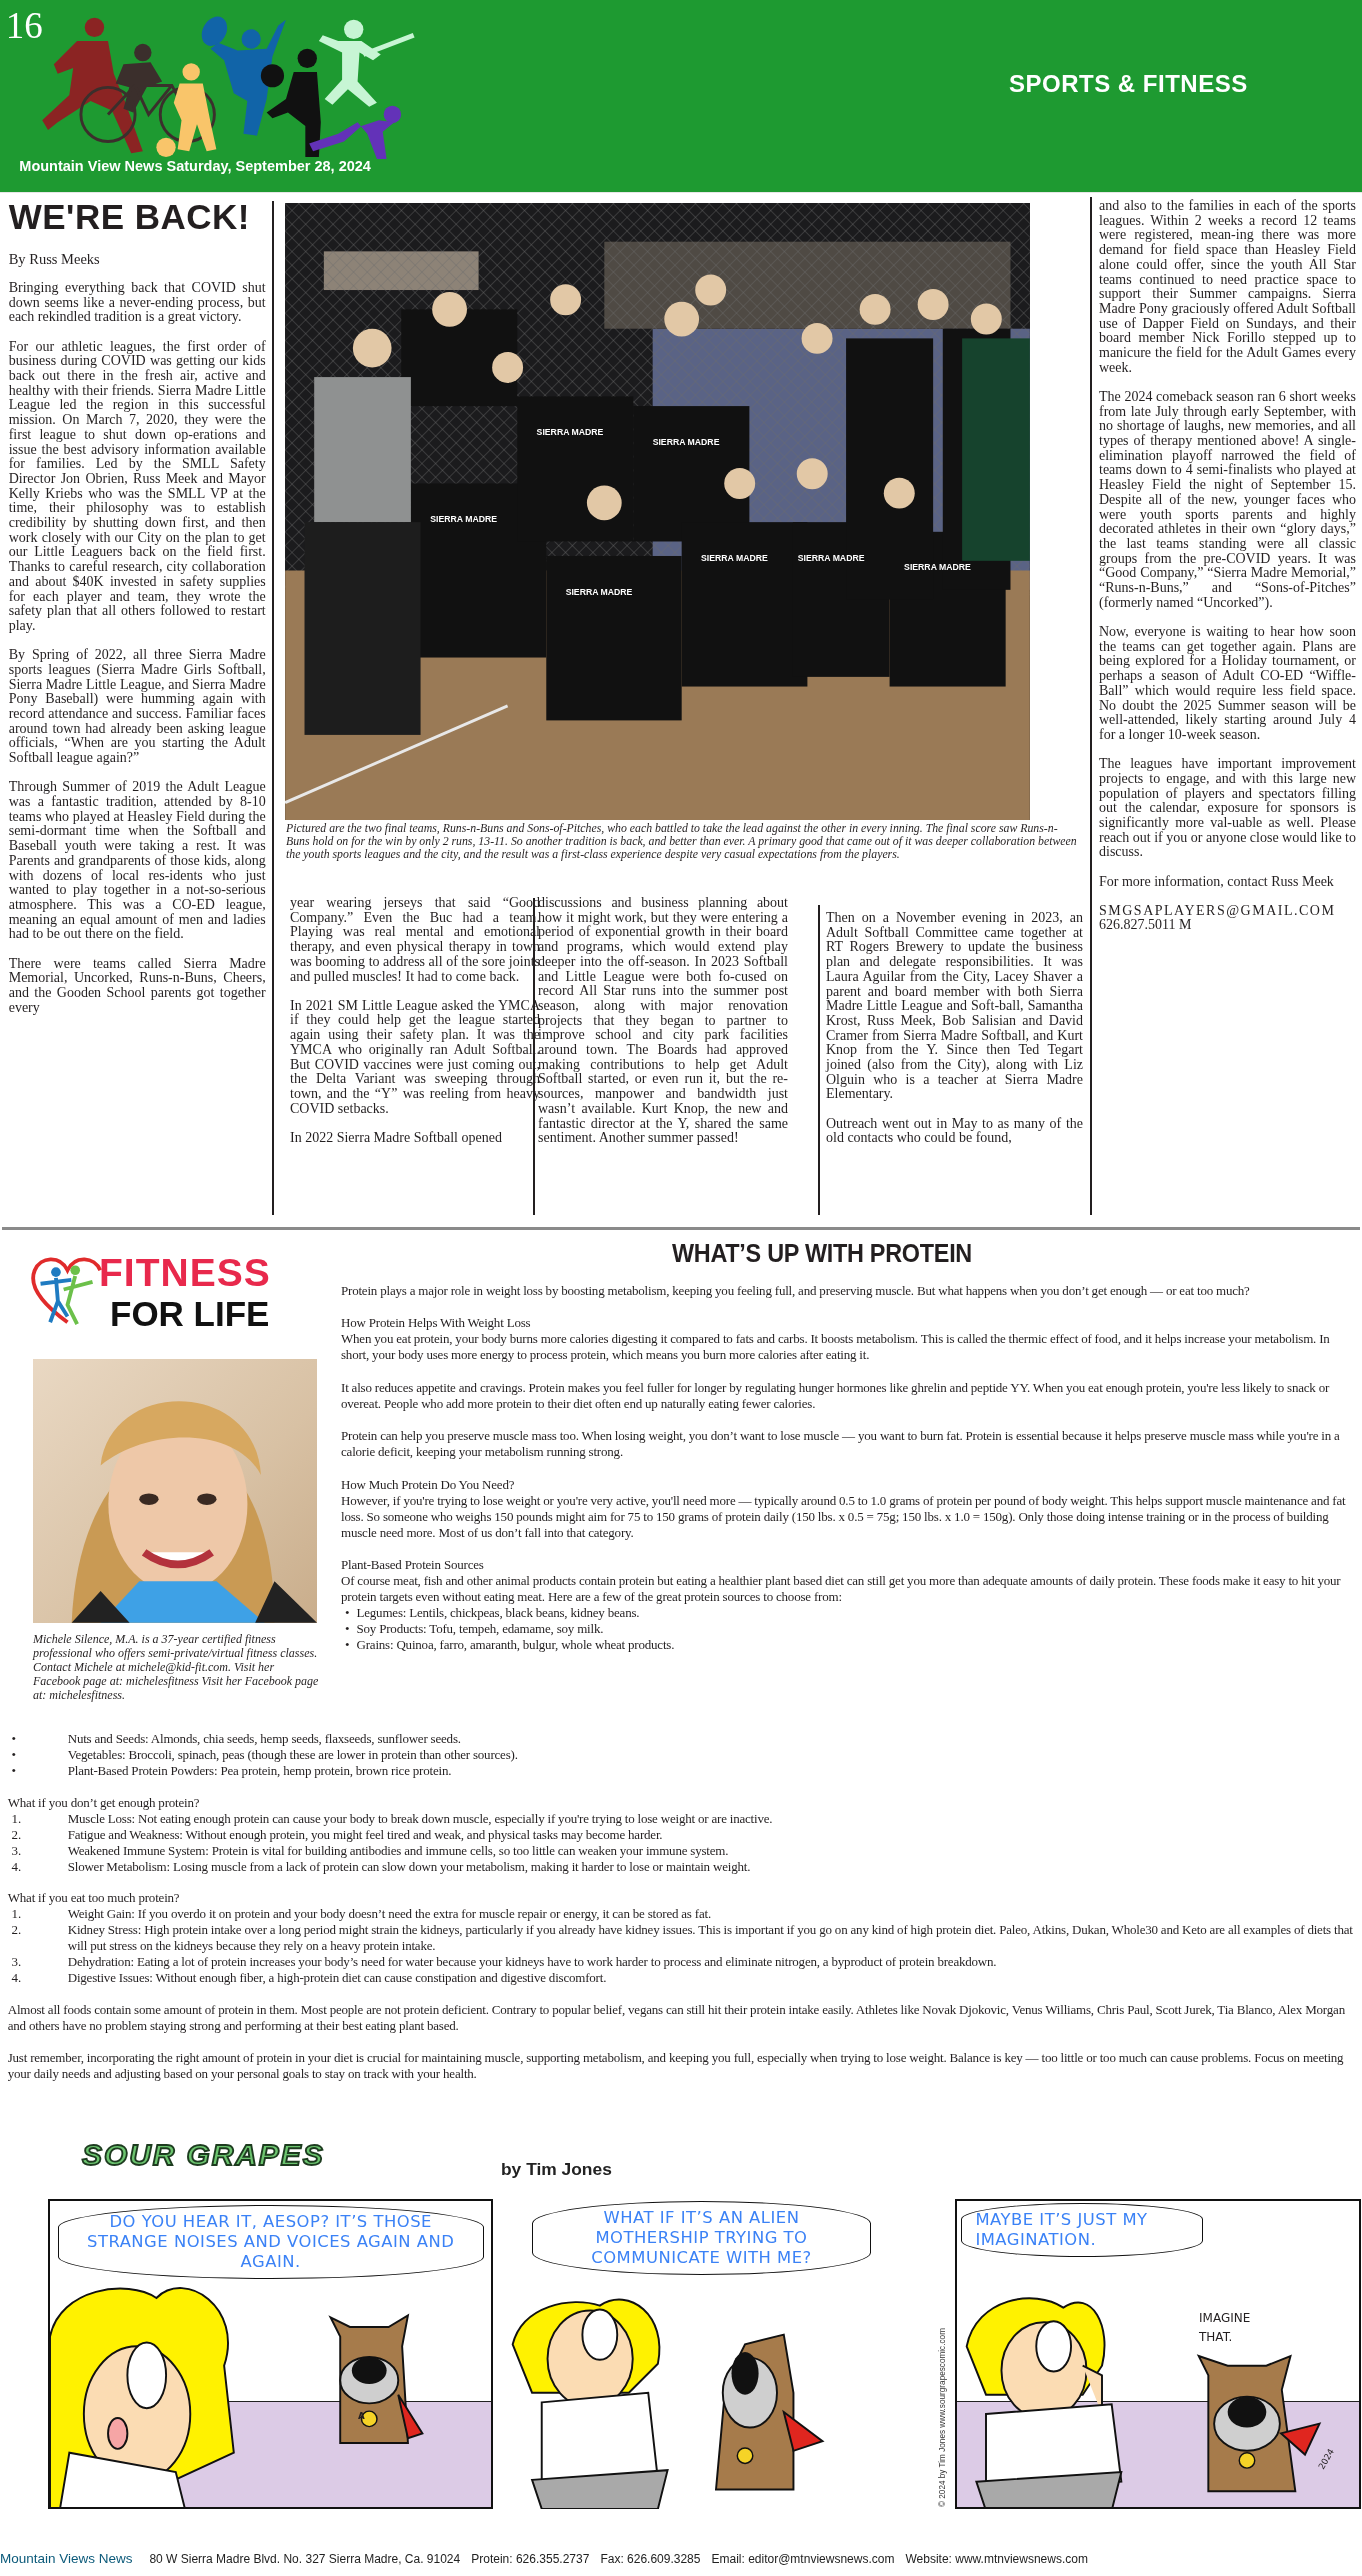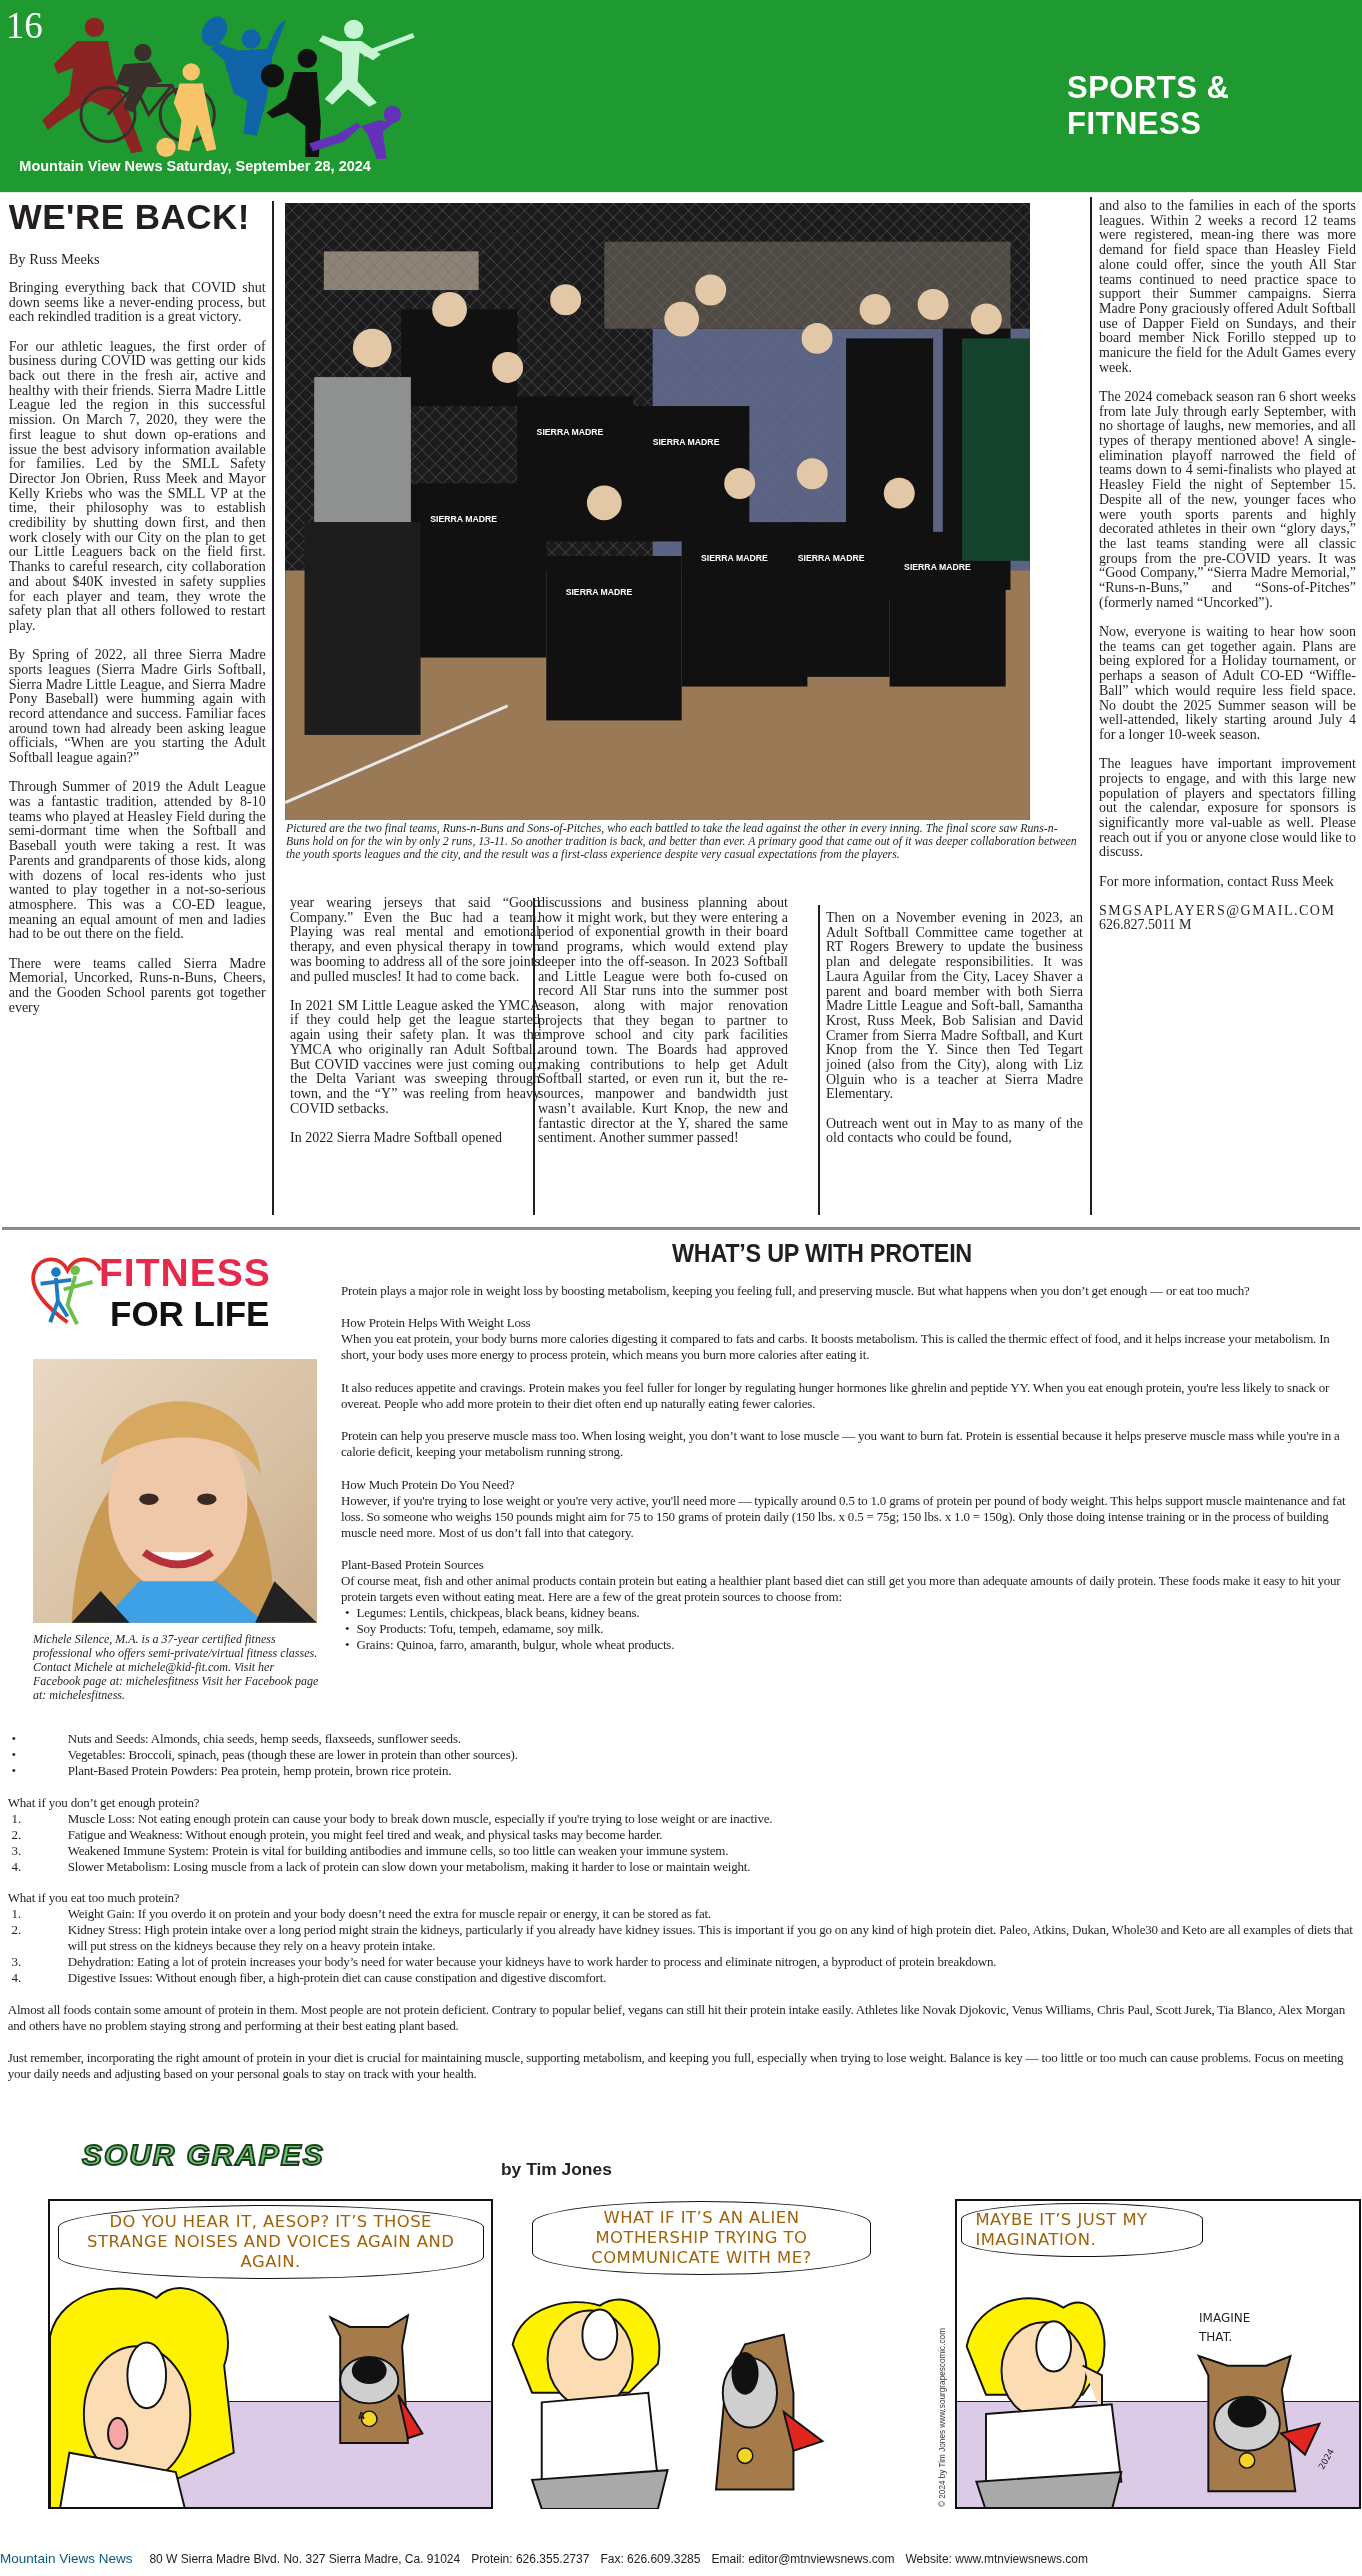--- a/index.html
+++ b/index.html
@@ -2,21 +2,21 @@
 <html><head>
 <meta charset="utf-8">
 <style>
   * { box-sizing: border-box; margin: 0; padding: 0; }
   html, body { width: 1362px; height: 2576px; background: #ffffff; overflow: hidden; }
   body { position: relative; font-family: "Liberation Serif", serif; color: #231f20; }
 
   
   .banner { position: absolute; left: 0; top: 0; width: 1362px; height: 193px; background: #1e9a31; overflow: hidden; border-bottom: 1.9px solid #e6e6e6; }
   .page-num { position: absolute; left: 5.8px; top: 3.9px; font-family: "Liberation Serif", serif; font-size: 37px; color: #fff; font-weight: normal; }
-  .section-title { position: absolute; left: 1067px; top: 70px; font-family: "Liberation Sans", sans-serif; font-size: 31px; font-weight: bold; color: #fff; letter-spacing: 0.5px; }
+  .section-title { position: absolute; left: 1009px; top: 70px; font-family: "Liberation Sans", sans-serif; font-size: 24px; font-weight: bold; color: #fff; letter-spacing: 0.5px; }
   .dateline { position: absolute; left: 19.3px; top: 158px; font-family: "Liberation Sans", sans-serif; font-size: 14.5px; font-weight: bold; color: #fff; }
   .silhouettes { position: absolute; left: 19.3px; top: 5.8px; width: 948px; height: 155px; }
 
   
   .col { position: absolute; font-size: 14px; line-height: 14.7px; text-align: justify; }
   .col p { margin-bottom: 14.5px; }
   .rule-v { position: absolute; width: 1.9px; background: #231f20; }
   .headline { position: absolute; left: 8.7px; top: 197px; font-family: "Liberation Sans", sans-serif; font-weight: bold; font-size: 35px; letter-spacing: 0.5px; color: #231f20; }
   .byline { position: absolute; left: 8.7px; top: 251px; font-size: 14.5px; }
 
@@ -42,21 +42,21 @@
   .outer-list { list-style: none; }
   .outer-list li { position: relative; padding-left: 60px; }
   .outer-list li .mark { position: absolute; left: 3.9px; top: 0; }
 
   
   .comic-title { position: absolute; left: 82px; top: 2138px; font-family: "Liberation Sans", sans-serif; font-weight: bold; font-size: 30px; color: #6cc46f; -webkit-text-stroke: 1.9px #1d3b1f; letter-spacing: 1.9px; font-style: italic; }
   .comic-by { position: absolute; left: 501px; top: 2159px; font-family: "Liberation Sans", sans-serif; font-weight: bold; font-size: 17.4px; color: #222; }
   .panel { position: absolute; top: 2199px; height: 310px; border: 2.9px solid #111; background: #fff; overflow: hidden; }
   .panel.open { border: none; }
   .floor { position: absolute; left: 0; right: 0; bottom: 0; height: 106px; background: #dccbe6; border-top: 1.9px solid #222; }
-  .bubble { position: absolute; font-family: "DejaVu Sans", sans-serif; font-size: 16.4px; line-height: 20.3px; text-align: center; letter-spacing: 0.5px; color: #a16207; border: 1.9px solid #111; border-radius: 50% / 30%; background: #fff; padding: 5.8px 13.5px; }
+  .bubble { position: absolute; font-family: "DejaVu Sans", sans-serif; font-size: 16.4px; line-height: 20.3px; text-align: center; letter-spacing: 0.5px; color: #3b82f6; border: 1.9px solid #111; border-radius: 50% / 30%; background: #fff; padding: 5.8px 13.5px; }
   .copyright { position: absolute; left: 938px; top: 2507px; transform: rotate(-90deg); transform-origin: left top; font-family: "Liberation Sans", sans-serif; font-size: 8.2px; color: #333; white-space: nowrap; }
 
   
   .footer { position: absolute; left: 0; top: 2551px; width: 1362px; height: 25px; font-family: "Liberation Sans", sans-serif; font-size: 12px; color: #222; white-space: nowrap; }
   .footer .brand { color: #0c5a7a; font-size: 13.5px; margin-right: 13.5px; }
   .footer span + span { margin-right: 7.7px; }
 </style>
 </head>
 <body>
 

